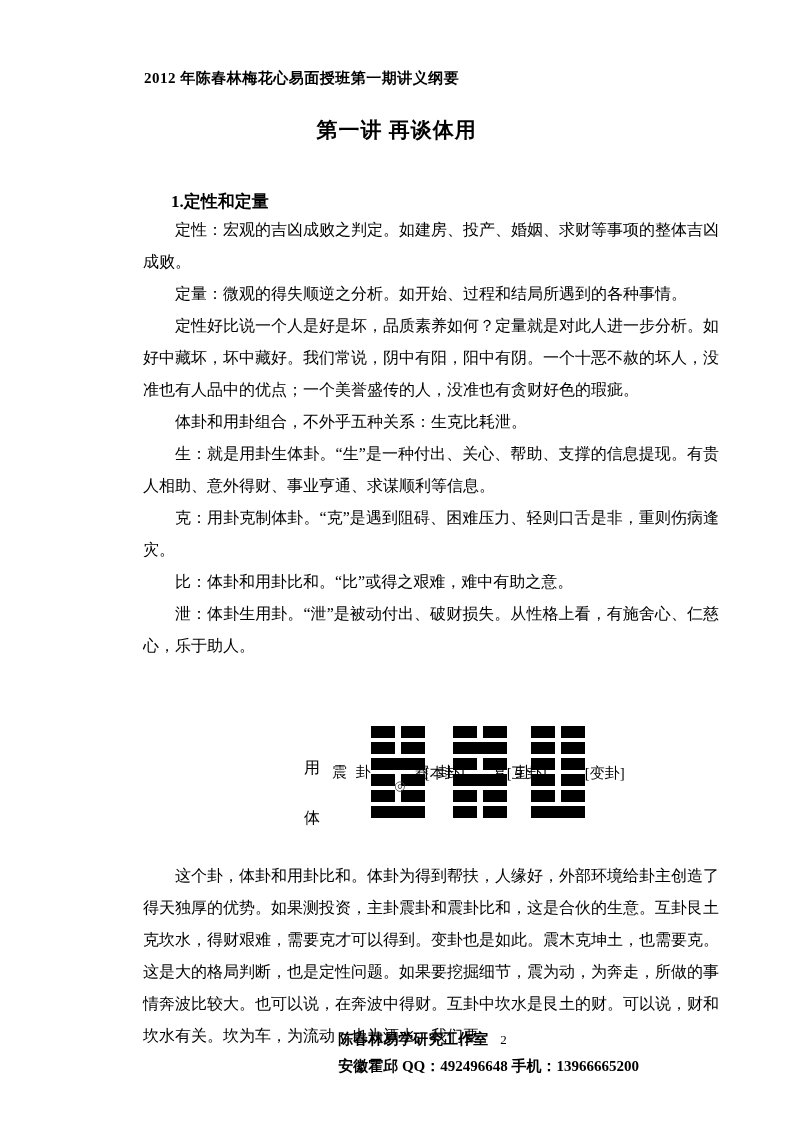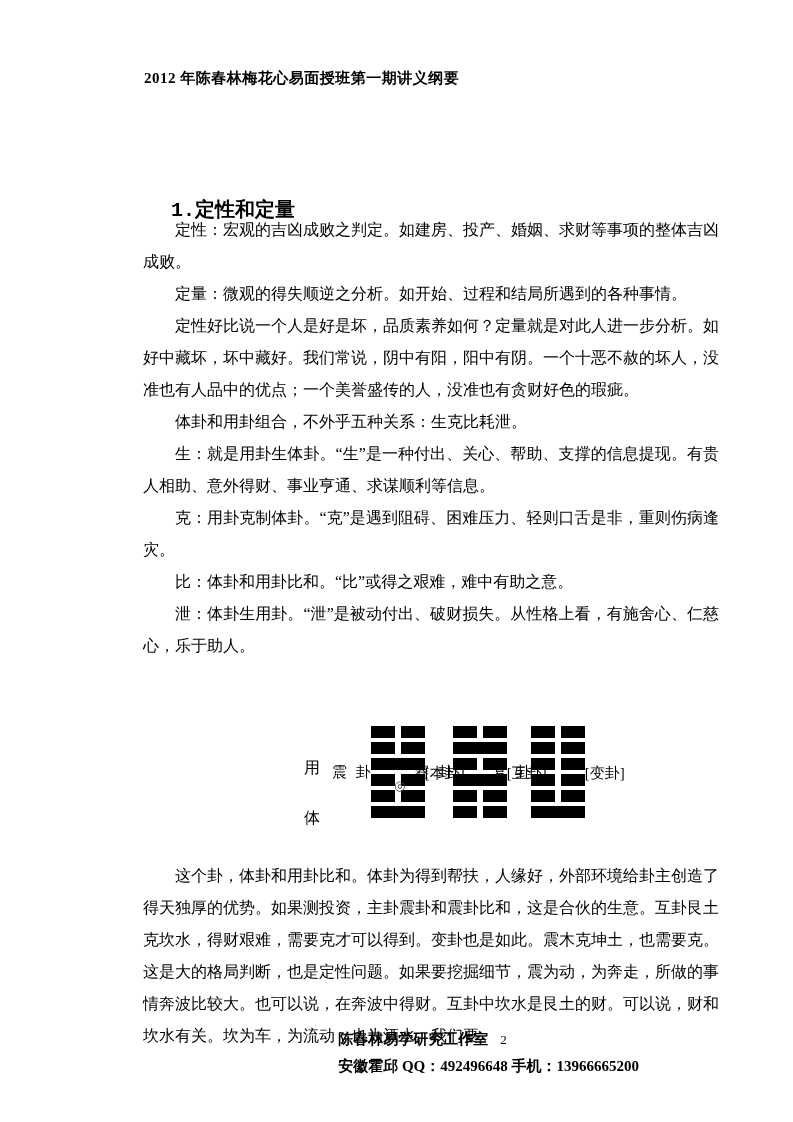--- a/index.html
+++ b/index.html
@@ -11,22 +11,22 @@
   }
   .doc-header {
     position:absolute; left:118px; top:53px;
     font-size:15px; font-weight:bold; letter-spacing:0.5px; white-space:nowrap;
   }
   .doc-title {
     position:absolute; left:0; right:0; top:100px;
     text-align:center; font-size:21px; font-weight:bold; letter-spacing:1px;
   }
   .section-heading {
-    position:absolute; left:145px; top:180px;
-    font-size:20px; font-weight:bold;font-family:Liberation Mono, monospace;
+    position:absolute; left:145px; top:174px;
+    font-size:17px; font-weight:bold;
   }
   .body-text {
     position:absolute; left:117px; width:576px;
     font-size:16px; line-height:32px;
     text-align:justify; text-justify:inter-ideograph;
   }
   .body-text p { margin:0; text-indent:2em; }
   #paragraphs { top:198px; }
   #analysis   { top:844px; }
 
@@ -52,20 +52,21 @@
   }
   .page-num { font-weight:normal; font-size:13px; margin-left:12px; }
 </style>
 </head>
 <body>
 
 <div class="page">
 
   <div class="doc-header">2012 年陈春林梅花心易面授班第一期讲义纲要</div>
 
+  <div class="doc-title">第一讲 再谈体用</div>
 
   <div class="section-heading">1.定性和定量</div>
 
   <div class="body-text" id="paragraphs">
       <p>定性：宏观的吉凶成败之判定。如建房、投产、婚姻、求财等事项的整体吉凶成败。</p>
       <p>定量：微观的得失顺逆之分析。如开始、过程和结局所遇到的各种事情。</p>
       <p>定性好比说一个人是好是坏，品质素养如何？定量就是对此人进一步分析。如好中藏坏，坏中藏好。我们常说，阴中有阳，阳中有阴。一个十恶不赦的坏人，没准也有人品中的优点；一个美誉盛传的人，没准也有贪财好色的瑕疵。</p>
       <p>体卦和用卦组合，不外乎五种关系：生克比耗泄。</p>
       <p>生：就是用卦生体卦。“生”是一种付出、关心、帮助、支撑的信息提现。有贵人相助、意外得财、事业亨通、求谋顺利等信息。</p>
       <p>克：用卦克制体卦。“克”是遇到阻碍、困难压力、轻则口舌是非，重则伤病逢灾。</p>

